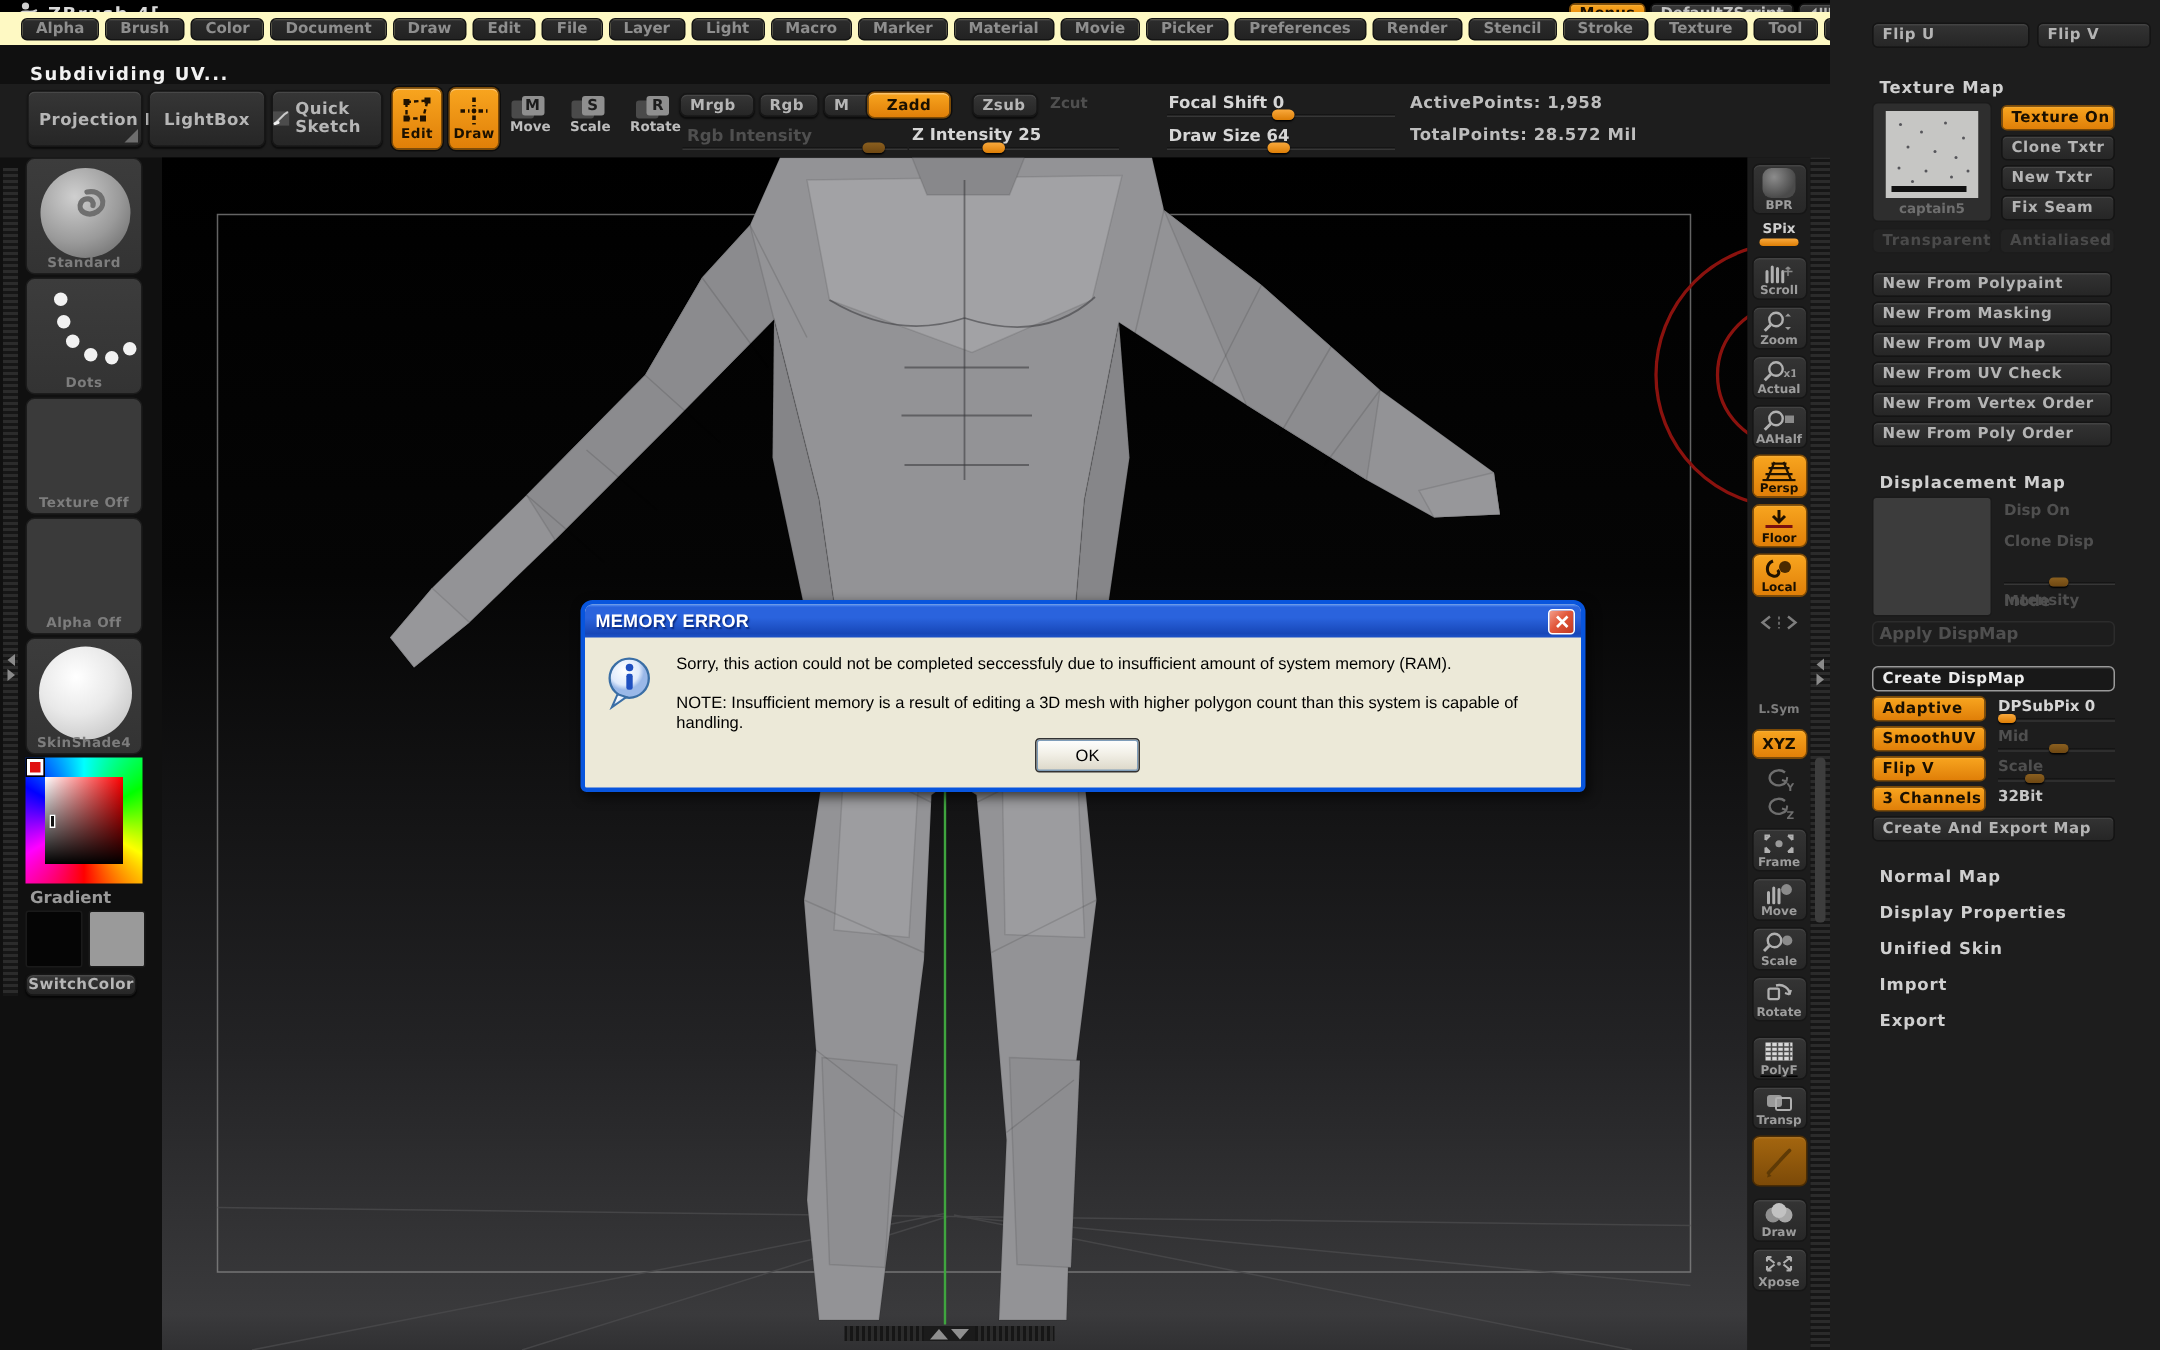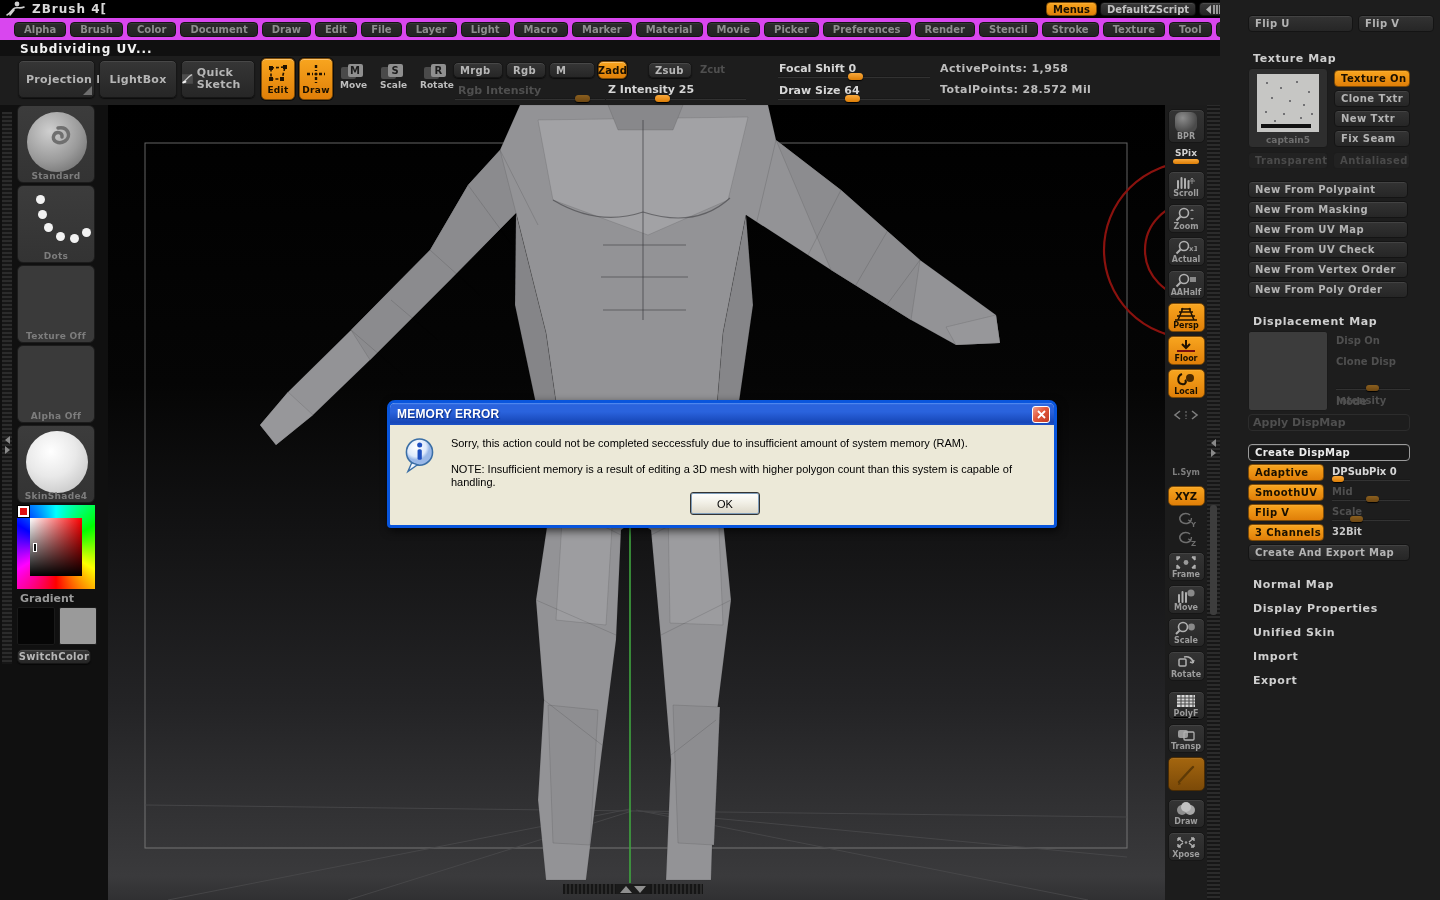--- a/index.html
+++ b/index.html
@@ -37,21 +37,21 @@
   .slider-handle.dim { background:linear-gradient(180deg,#8a5f1f,#6e4712); }
   
   #titlebar { position:absolute; left:0; top:0; width:1440px; height:18px; background:#000;
     display:flex; align-items:center; color:#d9d9d9; }
   #titlebar .ttl { font-size:12px; font-weight:bold; letter-spacing:1px; margin-left:6px; }
   .tb-btn { height:14px; border-radius:4px; background:linear-gradient(180deg,#3a3a3a,#232323);
     border:1px solid #101010; box-shadow:inset 0 1px 0 rgba(255,255,255,.1);
     color:#c2c2c2; font-size:10px; font-weight:bold; display:flex; align-items:center;
     justify-content:center; padding:0 6px; }
   
-  #menubar { position:absolute; left:0; top:18px; width:1248px; height:22px; background:#d946ef;
+  #menubar { position:absolute; left:0; top:8px; width:1248px; height:22px; background:#fef9c3;
     display:flex; align-items:center; gap:4px; padding-left:14px; }
   .menu-item { height:15px; padding:0 9px; font-size:10px; font-weight:bold; color:#8e8e8e;
     background:linear-gradient(180deg,#2c2c2c,#222); border:1px solid #141414; border-radius:4px;
     box-shadow:inset 0 1px 0 rgba(255,255,255,.06); display:flex; align-items:center; }
   #statusline { position:absolute; left:20px; top:42px; font-size:12px; font-weight:bold;
     color:#f2f2f2; letter-spacing:1px; }
   
   #toolbar { position:absolute; left:0; top:56px; width:1248px; height:49px; background:#1d1d1d; }
   .tool-big { position:absolute; font-size:11px; }
   .fold:after { content:""; position:absolute; right:2px; bottom:2px;
@@ -294,21 +294,21 @@
       <div class="letterbox">
           <div class="back"></div>
         <div class="front">R</div>
         </div>
       <span class="lbl">Rotate</span>
     </div>
 
     <div class="zbtn abs" style="left:453px; top:6px; width:50px; height:16px; justify-content:flex-start; padding-left:6px;">Mrgb</div>
     <div class="zbtn abs" style="left:506px; top:6px; width:40px; height:16px; justify-content:flex-start; padding-left:6px;">Rgb</div>
     <div class="zbtn abs" style="left:549px; top:6px; width:46px; height:16px; justify-content:flex-start; padding-left:6px;">M</div>
-    <div class="zbtn abs orange" style="left:598px; top:5px; width:29px; height:18px;text-align:center;">Zadd</div>
+    <div class="zbtn abs orange" style="left:578px; top:5px; width:56px; height:18px;text-align:center;">Zadd</div>
     <div class="zbtn abs" style="left:648px; top:6px; width:44px; height:16px; justify-content:flex-start; padding-left:6px;">Zsub</div>
     <span class="abs dimtxt" style="left:700px; top:8px; font-size:10px; font-weight:bold;">Zcut</span>
 
     <span class="abs dimtxt" style="left:458px; top:28px; font-size:11px; font-weight:bold;">Rgb Intensity</span>
     <div class="slider-line" style="left:455px; top:42px; width:150px;"></div>
     <div class="slider-handle dim" style="left:575px; top:39px;"></div>
     <span class="abs" style="left:608px; top:27px; font-size:11px; font-weight:bold; color:#d6d6d6;">Z Intensity 25</span>
     <div class="slider-line" style="left:606px; top:42px; width:140px;"></div>
     <div class="slider-handle" style="left:655px; top:39px;"></div>
     <span class="abs" style="left:779px; top:6px; font-size:11px; font-weight:bold; color:#d6d6d6;">Focal Shift 0</span>

